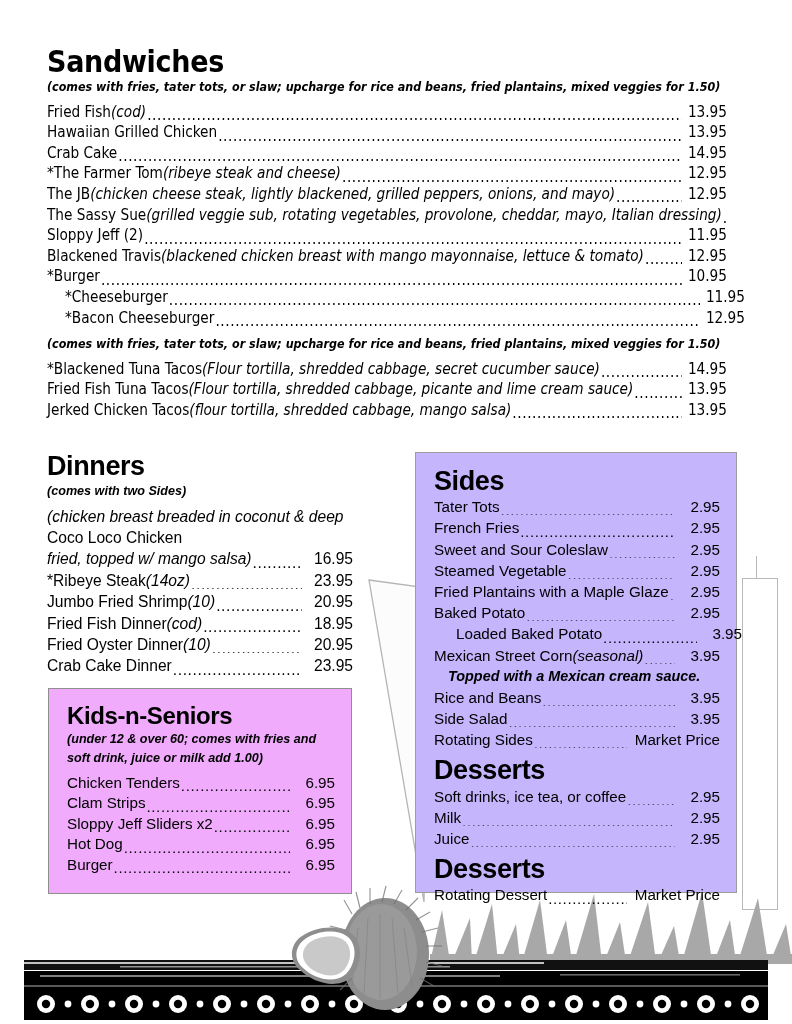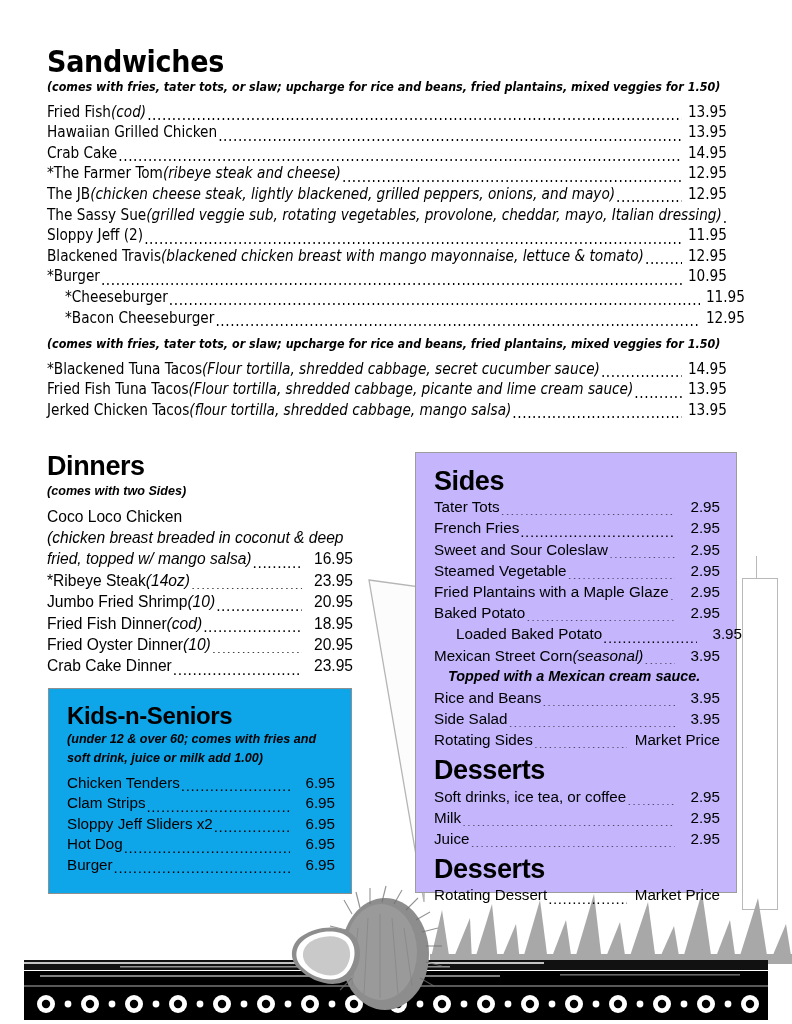--- a/index.html
+++ b/index.html
@@ -156,21 +156,21 @@
     padding-left: 14px;
   }
   .blk-head.tight { margin-top: 6px; }
 
   
   #kids-box {
     position: absolute;
     left: 48px; top: 688px;
     width: 304px; height: 206px;
     border: 1.5px solid #8f8f8f;
-    background: #0ea5e9;
+    background: #f0abfc;
     box-sizing: border-box;
     padding: 14px 16px 10px 18px;
     z-index: 4;
   }
   #kids-box .blk-head { font-size: 24px; }
   #kids-box .list { font-size: 15.2px; line-height: 20.6px; margin-top: 6px; }
   #kids-box .pr { width: 44px; }
 
   
   #art {
@@ -282,22 +282,22 @@
       <polygon points="3,4 62,12 58,326 3,4" fill="#fcfcfc" stroke="#b5b5b5" stroke-width="1.3"></polygon>
     </svg>
   </div>
   <div id="right-panel-tail"></div>
   <div id="right-panel"></div>
 
   <div id="dinners" class="plain">
     <div class="blk-head">Dinners</div>
     <div class="blk-sub">(comes with two Sides)</div>
     <div class="list">
+      <div class="wrapname desc">(chicken breast breaded in coconut &amp; deep</div>
       <div class="wrapname">Coco Loco Chicken</div>
-      <div class="wrapname desc">(chicken breast breaded in coconut &amp; deep</div>
       <div class="row">
         <span class="nm desc">fried, topped w/ mango salsa)</span>
         <span class="lead"></span>
         <span class="pr">16.95</span>
       </div>
       <div>
           <div class="row">
             <span class="nm">*Ribeye Steak </span>
             <span class="nm desc">(14oz)</span>
             <span class="lead"></span>

